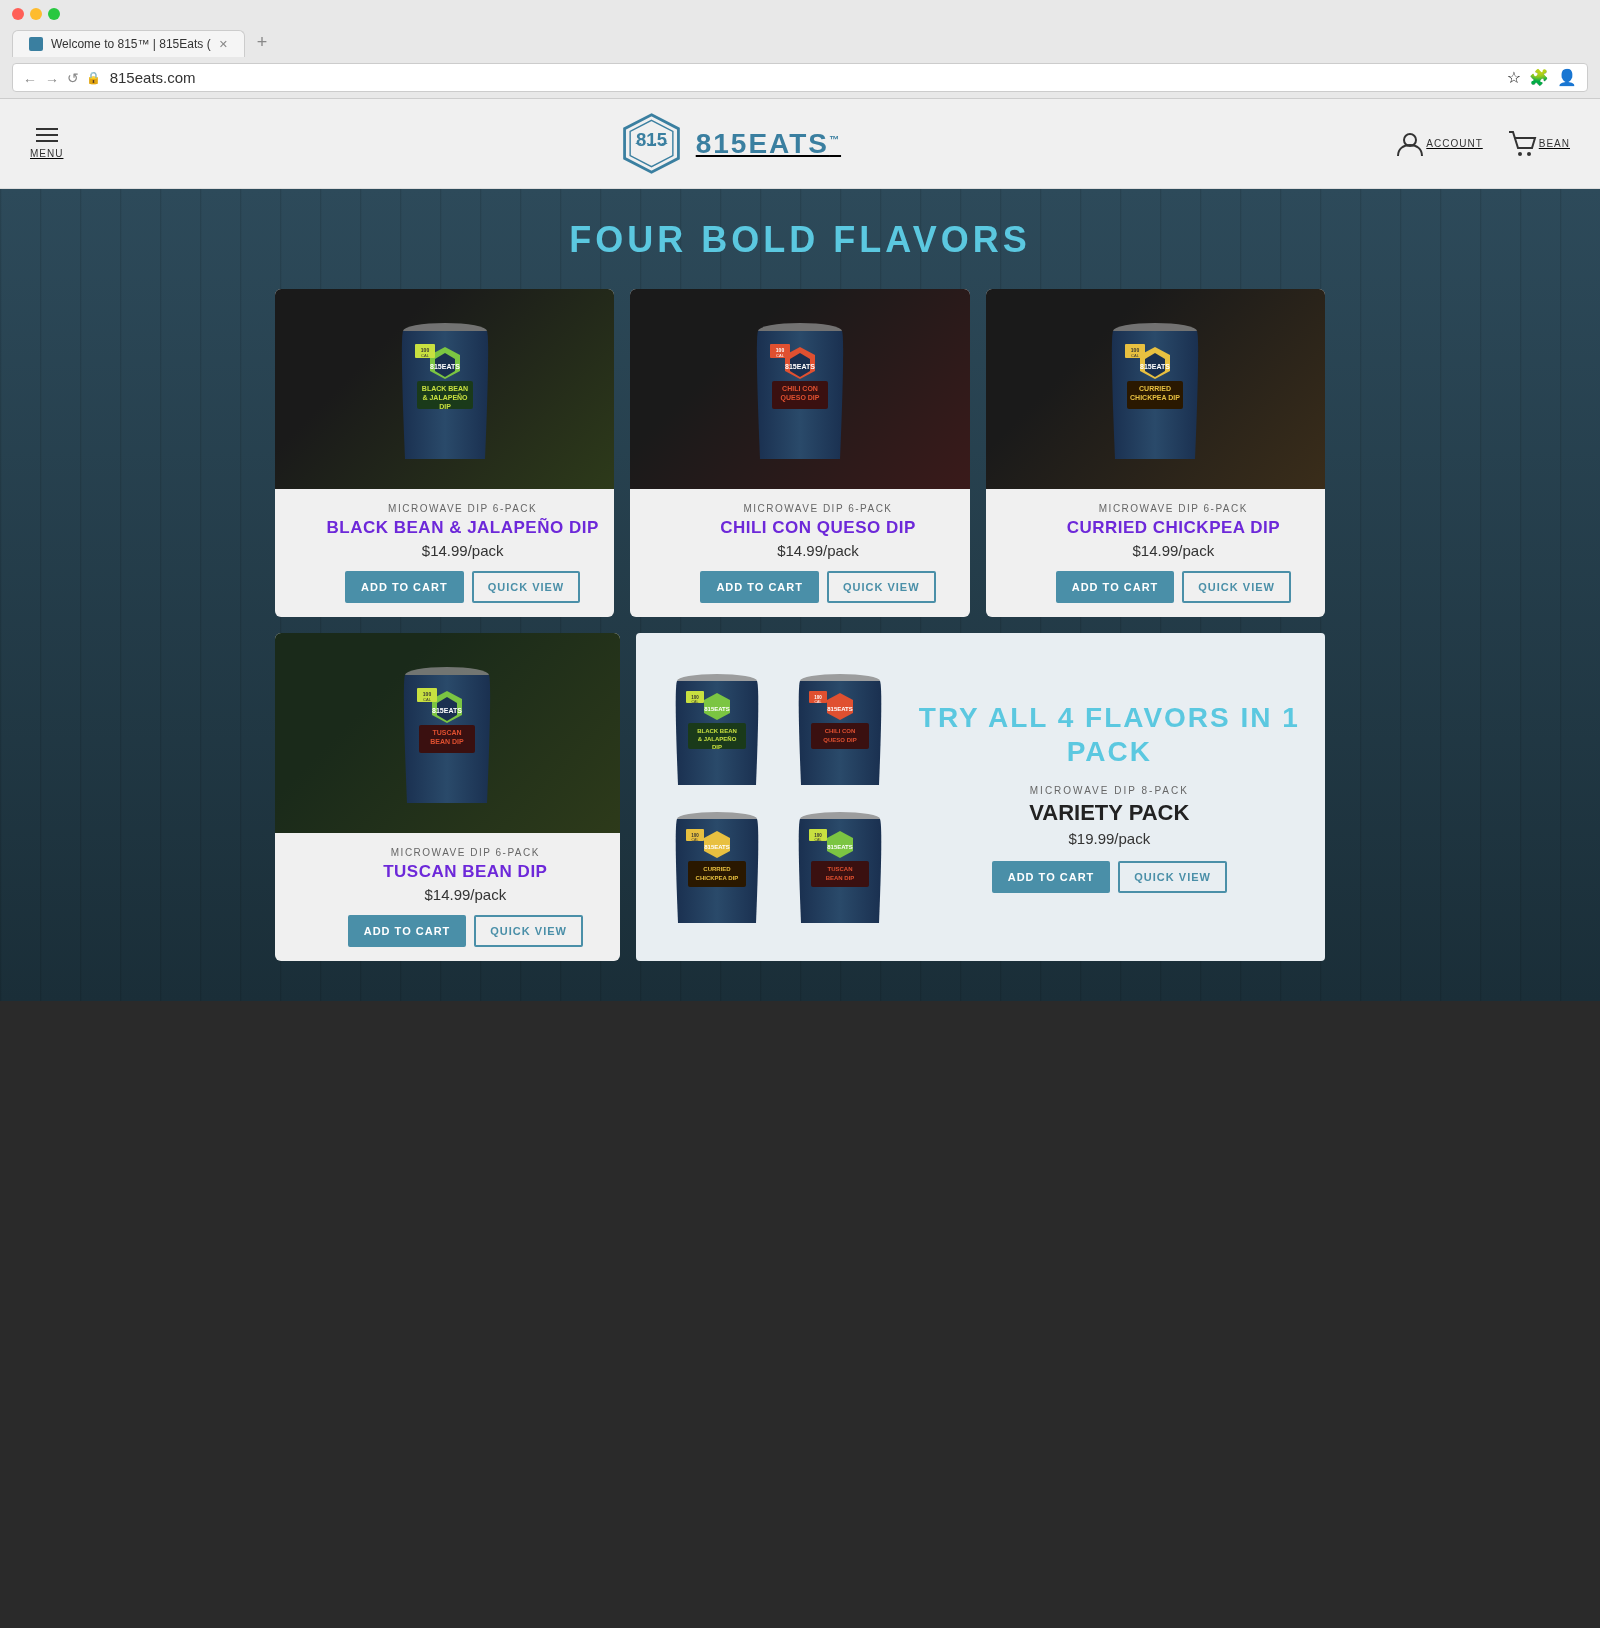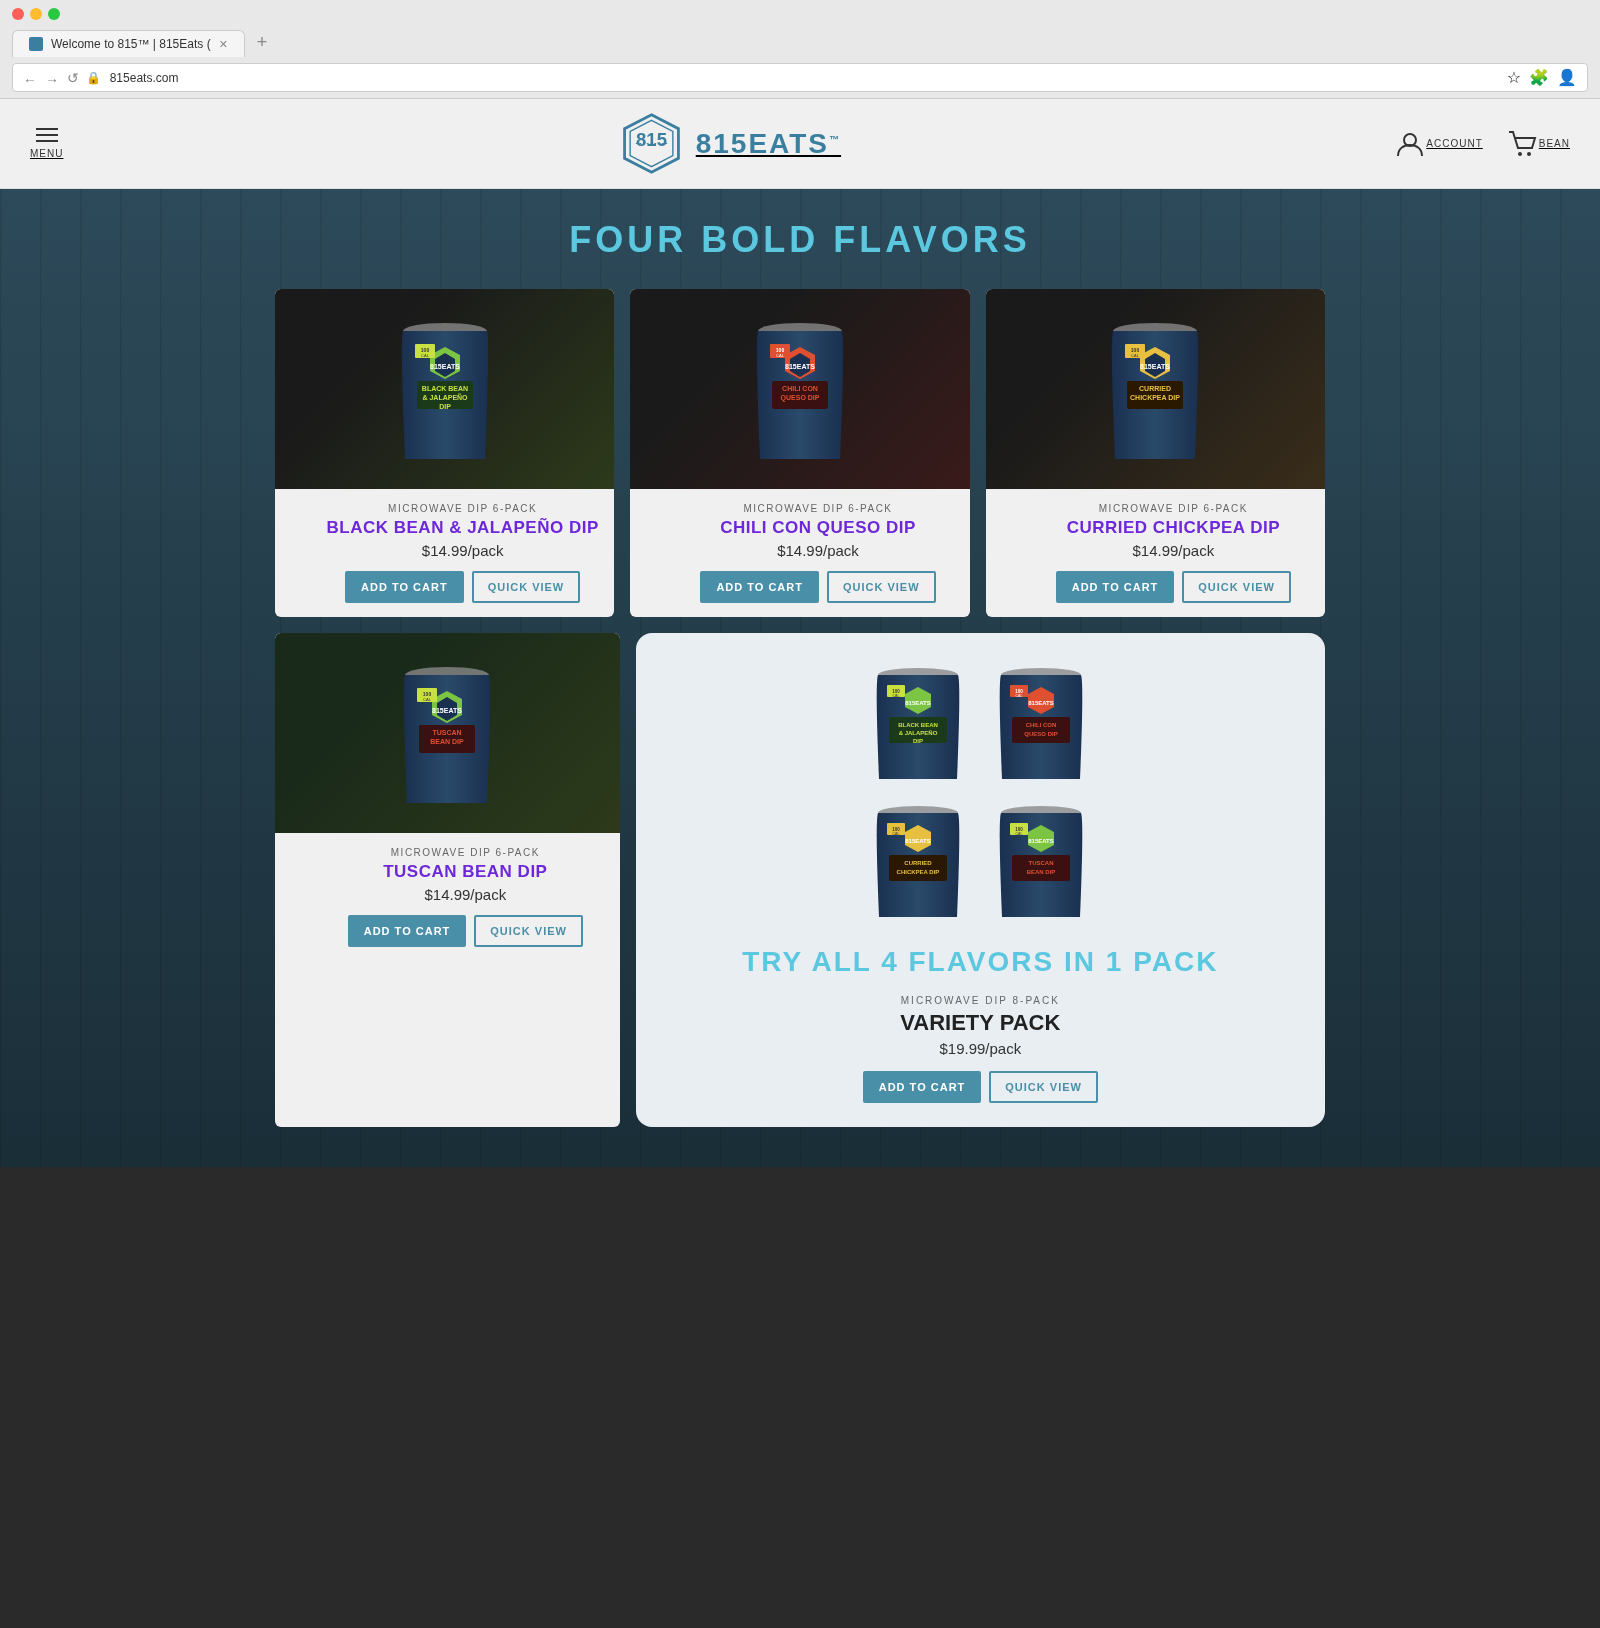--- a/index.html
+++ b/index.html
@@ -31,21 +31,21 @@
     .tab-close { color: #888; font-size: 11px; cursor: pointer; }
     .new-tab-btn { background: none; border: none; font-size: 18px; color: #888; cursor: pointer; padding: 4px 8px; }
 
     .address-bar-row {
       background: #fff; border-radius: 4px;
       display: flex; align-items: center; gap: 8px;
       padding: 4px 10px; margin: 6px 0;
       border: 1px solid #ccc;
     }
     .nav-btn { background: none; border: none; color: #888; font-size: 14px; cursor: pointer; }
-    .address-url { font-size: 12px; color: #333; flex: 1; }
+    .address-url { font-size: 15px; color: #333; flex: 1; }
     .addr-icon { color: #5a9a3a; font-size: 12px; }
 
     
     .site-header {
       background: #f0f0f0;
       display: flex; align-items: center; justify-content: space-between;
       padding: 12px 30px;
       border-bottom: 1px solid #ddd;
       text-decoration: underline;
     }
@@ -176,23 +176,23 @@
       font-weight: bold;
       letter-spacing: 1px;
       cursor: pointer;
       border-radius: 2px;
       text-transform: uppercase;
     }
 
     
     .variety-card {
       background: #e8eef2;
-      border-radius: 16px;
+      border-radius: 4px;
       display: flex;
-      flex-direction: column;
+      flex-direction: row;
       align-items: center;
       padding: 24px;
       gap: 20px;
     }
 
     .variety-info {
       flex: 1;
       text-align: center;
     }
 

